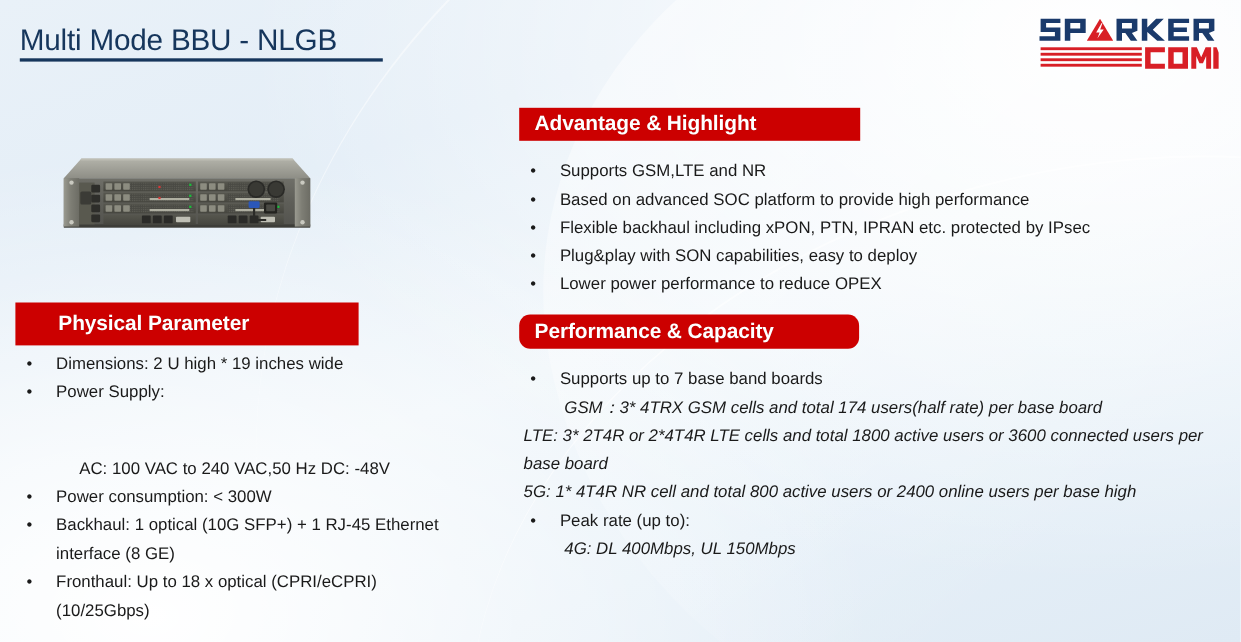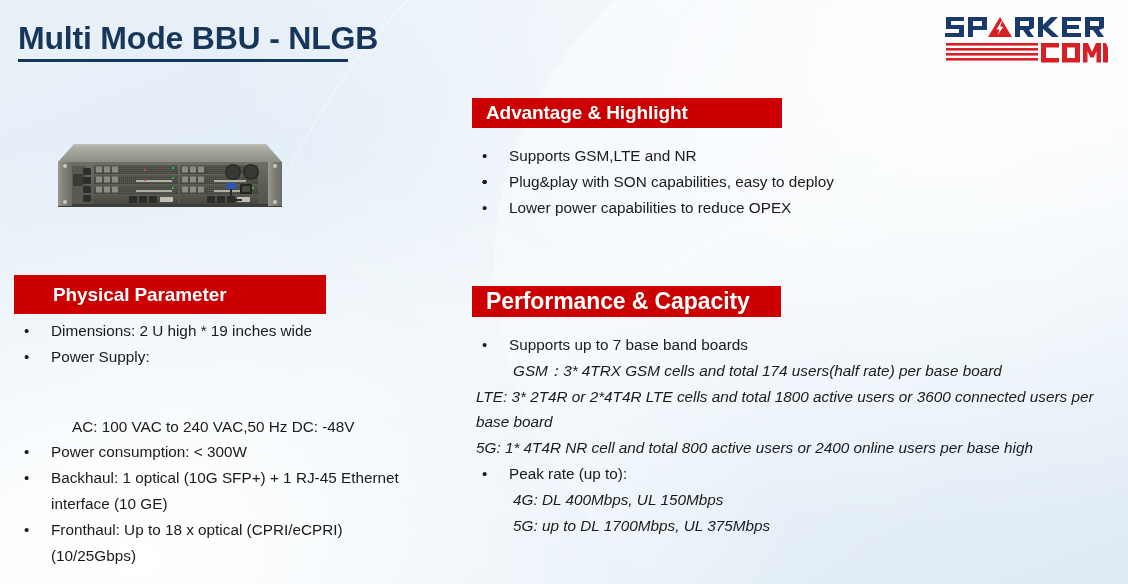--- a/index.html
+++ b/index.html
@@ -65,22 +65,22 @@
     transform: rotate(-10deg);
     pointer-events: none;
   }
 
   
   #title-block {
     position: absolute;
     left: 18px; top: 22px;
   }
   #page-title {
-    font-size: 32px;
-    font-weight: bold;
+    font-size: 27px;
+    font-weight: normal;
     color: #16365c;
     letter-spacing: -0.2px;
     line-height: 1.05;
     white-space: nowrap;
   }
   #title-rule {
     margin-top: 3px;
     width: 330px;
     height: 3px;
     background: #16365c;
@@ -120,21 +120,22 @@
   }
   #banner-advantage {
     left: 472px; top: 98px;
     width: 310px; height: 30px;
     font-size: 19px;
     text-align: right;
   }
   #banner-performance {
     left: 472px; top: 286px;
     width: 309px; height: 31px;
-    font-size: 23px;
+    font-size: 19px;
+    border-radius: 10px;
   }
 
   
   .body-block {
     position: absolute;
     color: #1a1a1a;
     font-size: 15.3px;
     line-height: 25.8px;
   }
   #list-physical    { left: 18px;  top: 318px; width: 440px; }
@@ -368,49 +369,51 @@
     <div class="sub">
       <span>AC: 100 VAC to 240 VAC,50 Hz   DC: -48V</span>
     </div>
     <div class="bullet-row">
       <span class="dot">•</span>
       <span>Power consumption: &lt; 300W</span>
     </div>
     <div class="bullet-row">
       <span class="dot">•</span>
       <span>Backhaul: 1 optical (10G SFP+) + 1 RJ-45 Ethernet</span>
-      <span class="cont" style="padding-left:0">interface (10 GE)</span>
+      <span class="cont" style="padding-left:0">interface (8 GE)</span>
     </div>
     <div class="bullet-row">
       <span class="dot">•</span>
       <span>Fronthaul:  Up to 18 x optical (CPRI/eCPRI)</span>
       <span class="cont" style="padding-left:0">(10/25Gbps)</span>
     </div>
   </div>
 
   <div class="banner" id="banner-advantage">Advantage &amp; Highlight</div>
 
   <div class="body-block" id="list-advantage">
     <div class="bullet-row">
       <span class="dot">•</span>
       <span>Supports GSM,LTE and NR</span>
     </div>
     <div class="bullet-row">
       <span class="dot">•</span>
-    </div>
-    <div class="bullet-row">
-      <span class="dot">•</span>
+      <span>Based on advanced SOC platform to provide high performance</span>
+    </div>
+    <div class="bullet-row">
+      <span class="dot">•</span>
+      <span>Flexible backhaul including xPON, PTN, IPRAN etc. protected by IPsec</span>
     </div>
     <div class="bullet-row">
       <span class="dot">•</span>
       <span>Plug&amp;play with SON capabilities, easy to deploy</span>
     </div>
     <div class="bullet-row">
       <span class="dot">•</span>
-      <span>Lower power capabilities to reduce OPEX</span>
+      <span>Lower power performance to reduce OPEX</span>
     </div>
   </div>
 
   <div class="banner" id="banner-performance">Performance &amp; Capacity</div>
 
   <div class="body-block" id="list-performance">
     <div class="bullet-row">
       <span class="dot">•</span>
       <span>Supports up to 7  base band boards</span>
     </div>
@@ -425,18 +428,15 @@
       <span class="pad"></span><span>5G:  1* 4T4R NR cell and total  800 active users or 2400  online users per</span>
       <span>base high</span>
     </div>
     <div class="bullet-row">
       <span class="dot">•</span>
       <span>Peak rate (up to):</span>
     </div>
     <div class="sub-indent">
       <span>4G: DL 400Mbps, UL 150Mbps</span>
     </div>
-    <div class="sub-indent">
-      <span>5G: up to DL 1700Mbps, UL 375Mbps</span>
-    </div>
   </div>
 
 </div>
 
 </body></html>

